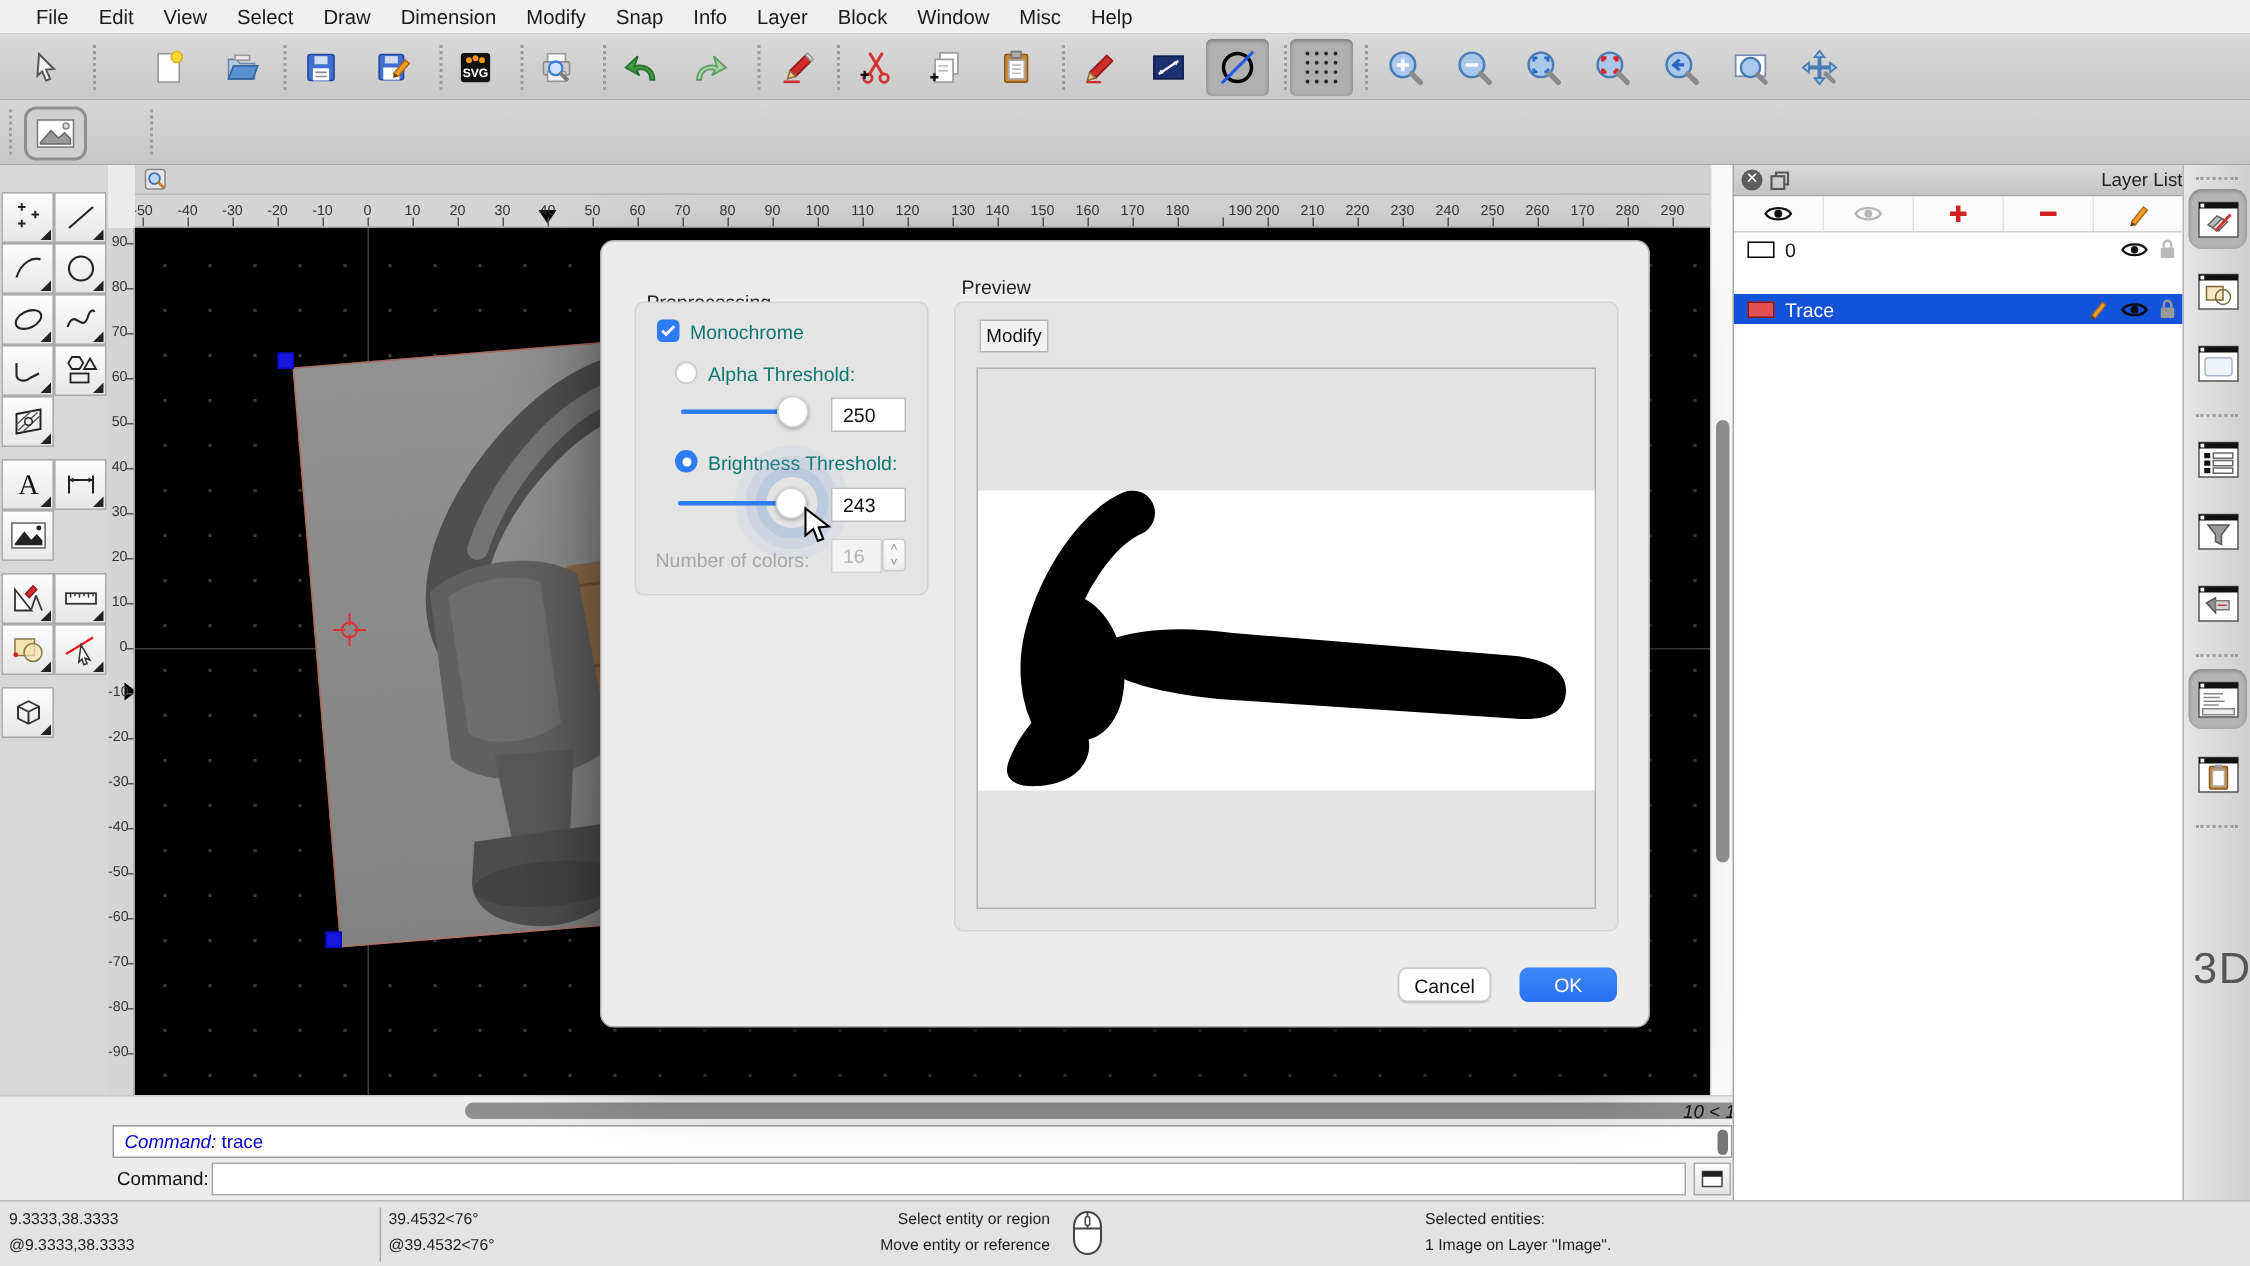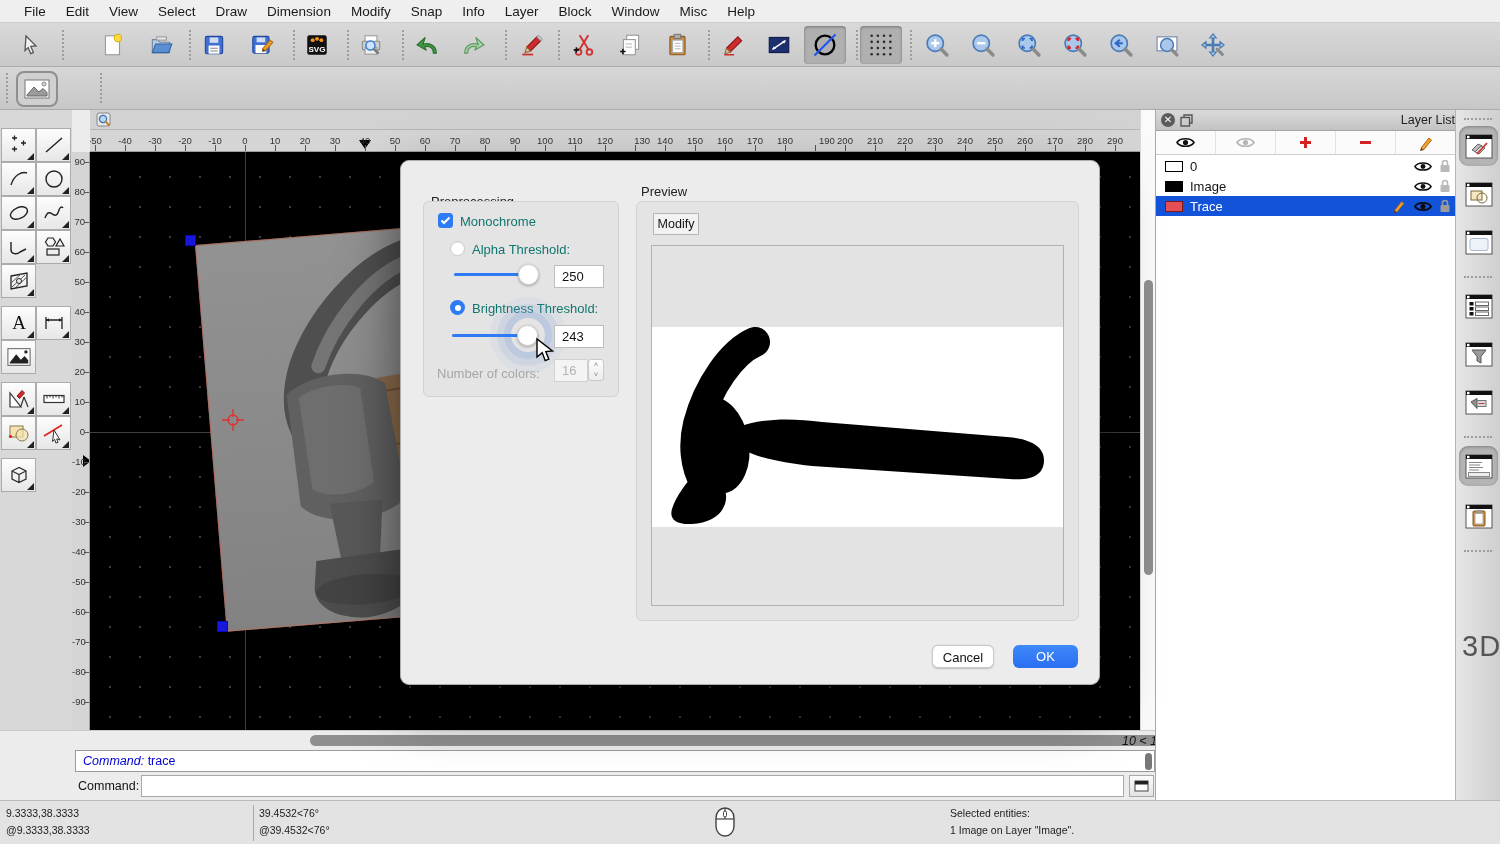--- a/index.html
+++ b/index.html
@@ -621,20 +621,24 @@
 <div id="statusbar">
   <div class="sb2" style="left:6px;top:4px">
     <div>9.3333,38.3333</div>
     <div>@9.3333,38.3333</div>
   </div>
   <div id="sb-sep1"></div>
   <div class="sb2" style="left:259px;top:4px">
     <div>39.4532&lt;76°</div>
     <div>@39.4532&lt;76°</div>
   </div>
+  <div class="sb2" style="left:420px;top:4px;width:280px;text-align:right">
+    <div>Select entity or region</div>
+    <div>Move entity or reference</div>
+  </div>
   <svg class="abs" style="left:714px;top:6px" width="22" height="30" viewBox="0 0 22 30">
     <path d="M11,1 C16,1 20,5 20,11 L20,19 C20,25 16,29 11,29 C6,29 2,25 2,19 L2,11 C2,5 6,1 11,1 Z" fill="#fff" stroke="#444" stroke-width="1.4"></path>
     <path d="M2,12 H20" stroke="#444" stroke-width="1.2"></path>
     <path d="M11,1 V12" stroke="#444" stroke-width="1.2"></path>
     <rect x="9.5" y="4" width="3" height="6" rx="1.5" fill="#fff" stroke="#444"></rect>
   </svg>
   <div class="sb2" style="left:950px;top:4px">
     <div>Selected entities:</div>
     <div>1 Image on Layer "Image".</div>
   </div>
@@ -684,32 +688,20 @@
     <div class="lname">0</div>
     <svg class="ric" style="left:258px" width="18" height="13" viewBox="0 0 19 13">
         <path d="M1,6.5 C4,1.5 15,1.5 18,6.5 C15,11.5 4,11.5 1,6.5 Z" fill="none" stroke="#111" stroke-width="1.6"></path>
         <circle cx="9.5" cy="6.5" r="2.6" fill="#111"></circle>
       </svg>
     <svg class="ric" style="left:283px" width="12" height="14" viewBox="0 0 12 14">
         <rect x="1.5" y="6" width="9" height="7" rx="1" fill="#b9b9b9"></rect>
         <path d="M3.5,6 V4 a2.5,2.5 0 0 1 5,0 V6" fill="none" stroke="#b9b9b9" stroke-width="1.6"></path>
       </svg>
   </div>
-  <div class="lrow" style="top:66px">
-    <div class="swatch" style="background:#000000"></div>
-    <div class="lname">Image</div>
-    <svg class="ric" style="left:258px" width="18" height="13" viewBox="0 0 19 13">
-        <path d="M1,6.5 C4,1.5 15,1.5 18,6.5 C15,11.5 4,11.5 1,6.5 Z" fill="none" stroke="#111" stroke-width="1.6"></path>
-        <circle cx="9.5" cy="6.5" r="2.6" fill="#111"></circle>
-      </svg>
-    <svg class="ric" style="left:283px" width="12" height="14" viewBox="0 0 12 14">
-        <rect x="1.5" y="6" width="9" height="7" rx="1" fill="#b9b9b9"></rect>
-        <path d="M3.5,6 V4 a2.5,2.5 0 0 1 5,0 V6" fill="none" stroke="#b9b9b9" stroke-width="1.6"></path>
-      </svg>
-  </div>
   <div class="lrow sel" style="top:86px">
     <div class="swatch" style="background:#e25055;border-color:#7a1a1a"></div>
     <div class="lname">Trace</div>
     <svg class="ric" style="left:236px" width="14" height="14" viewBox="0 0 16 16">
         <path d="M3,13 L11,3 L13.5,5 L5.5,15 Z" fill="#f0a030" stroke="#b26a10"></path>
         <path d="M3,13 L5.5,15 L2,16 Z" fill="#5b3b12"></path>
       </svg>
     <svg class="ric" style="left:258px" width="18" height="13" viewBox="0 0 19 13">
         <path d="M1,6.5 C4,1.5 15,1.5 18,6.5 C15,11.5 4,11.5 1,6.5 Z" fill="none" stroke="#0a0a0a" stroke-width="1.8"></path>
         <circle cx="9.5" cy="6.5" r="2.7" fill="#0a0a0a"></circle>

